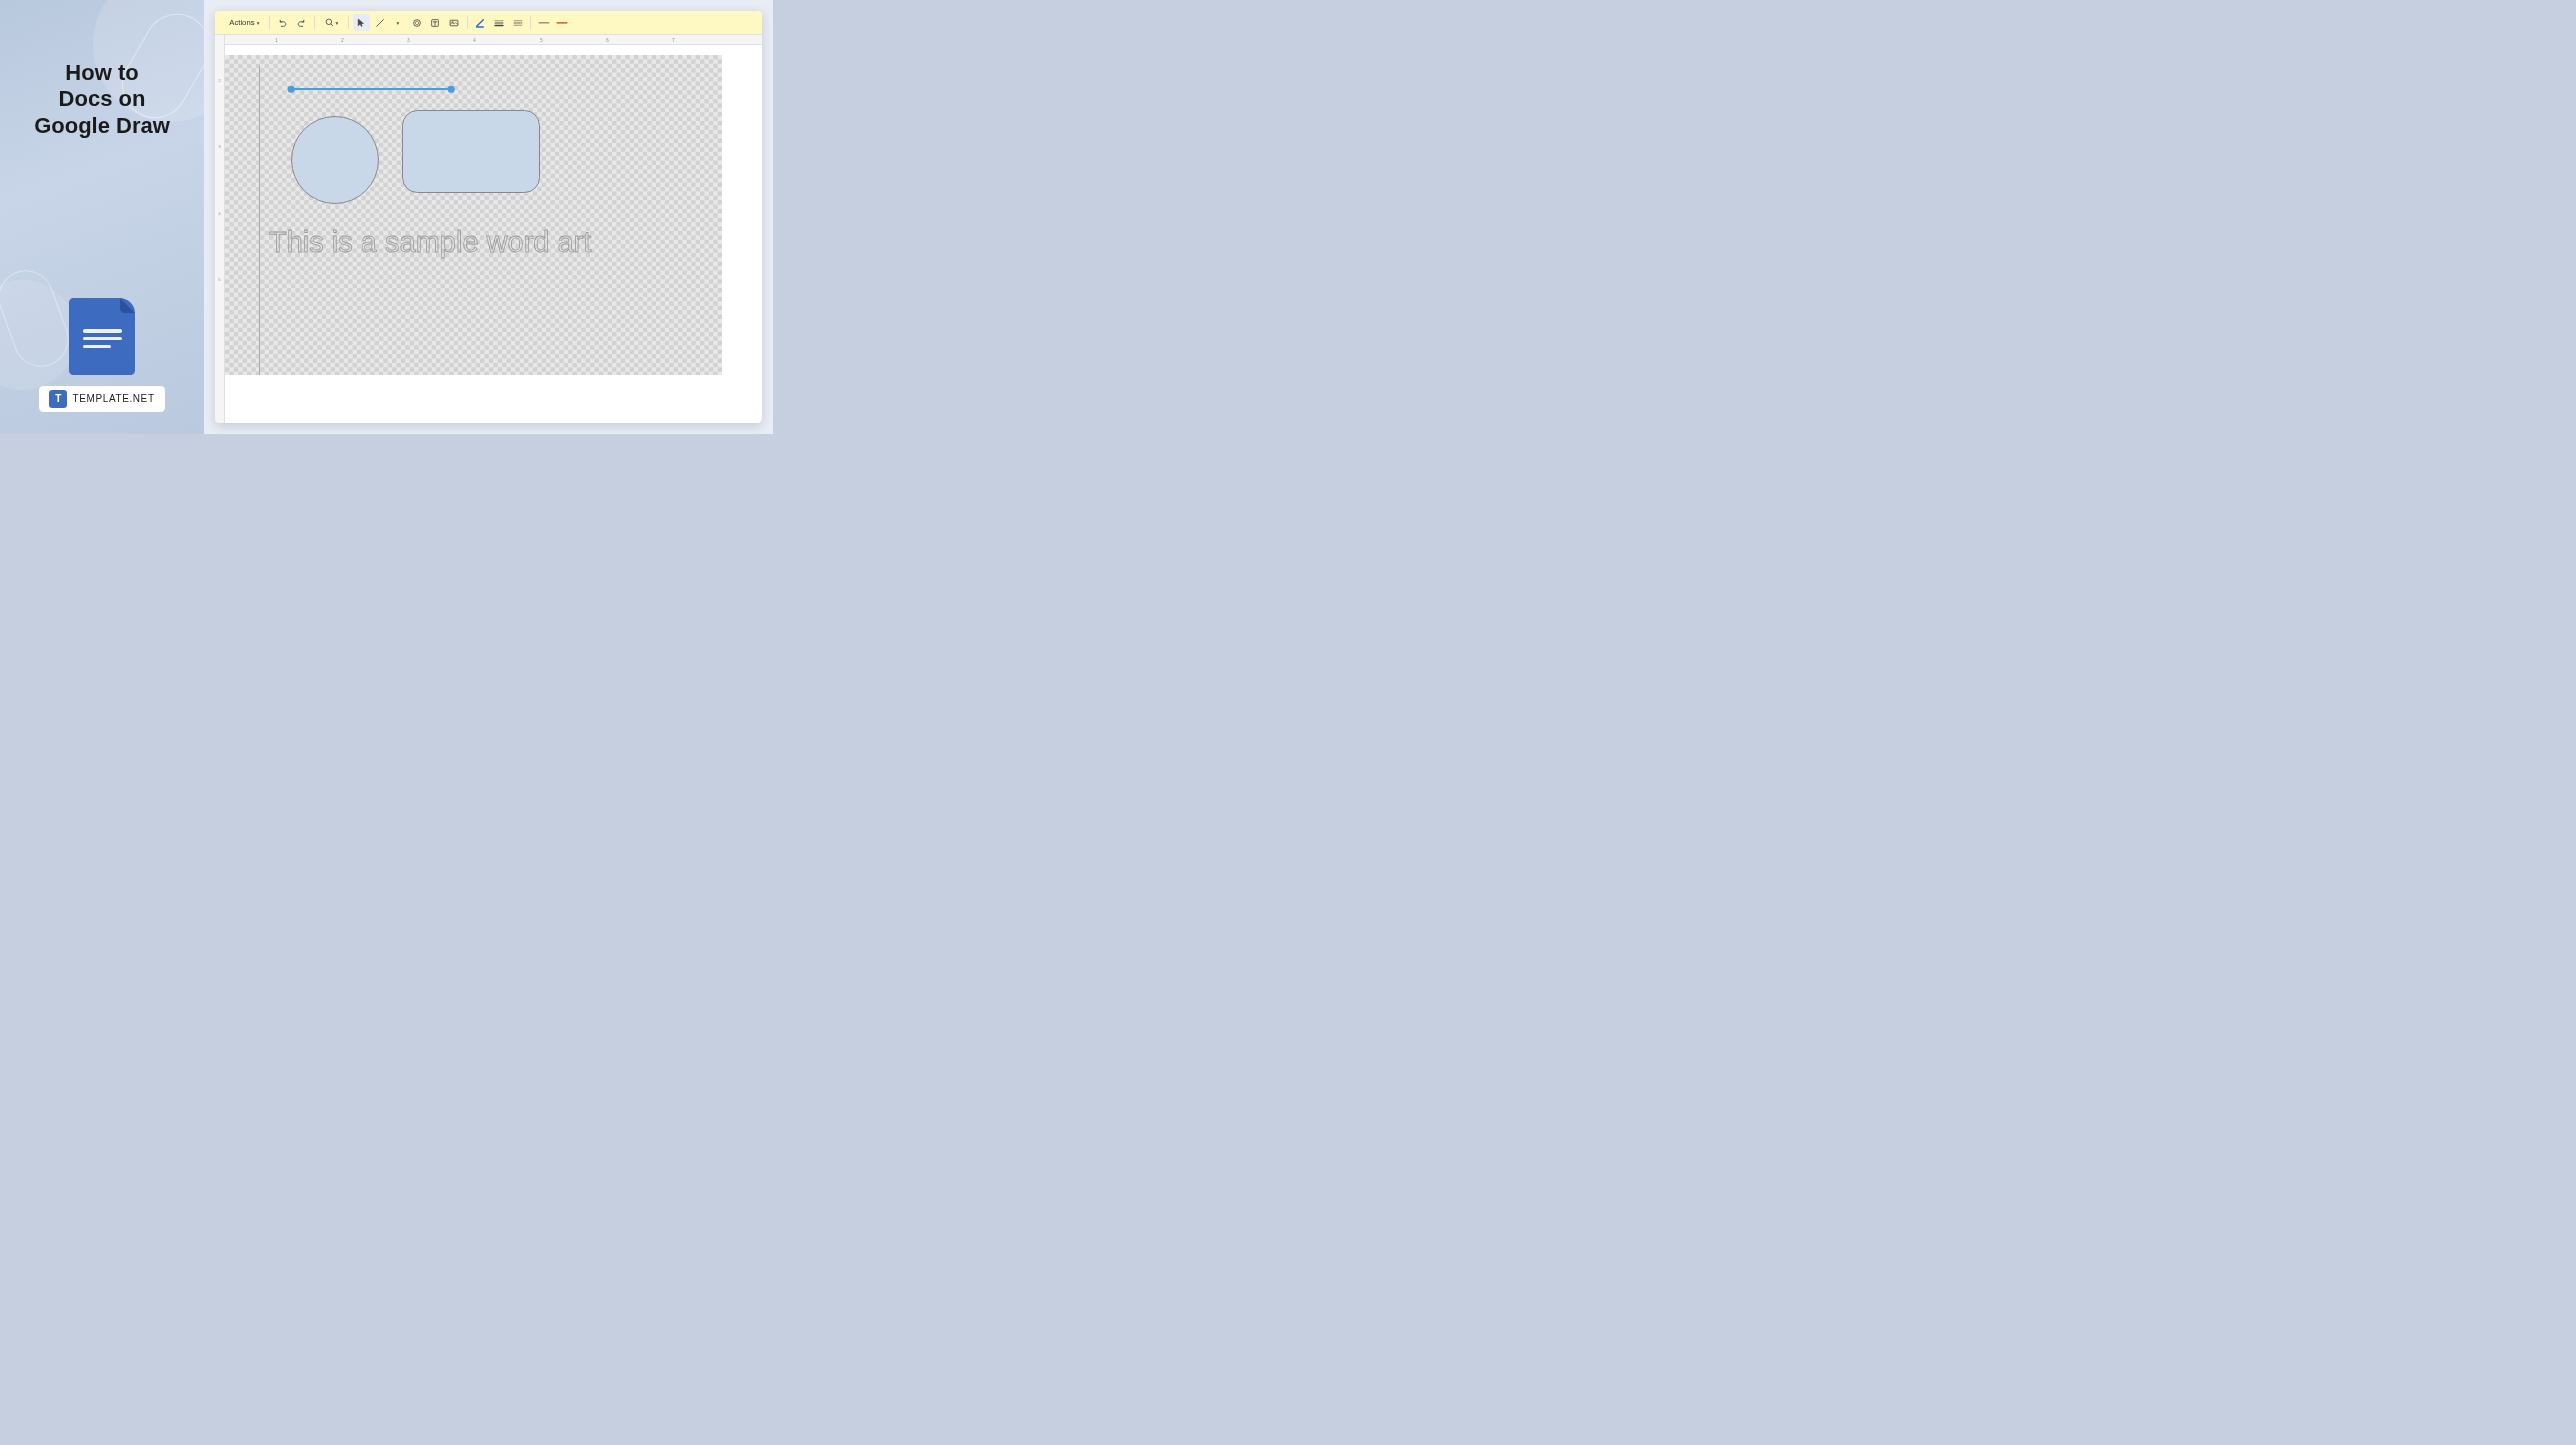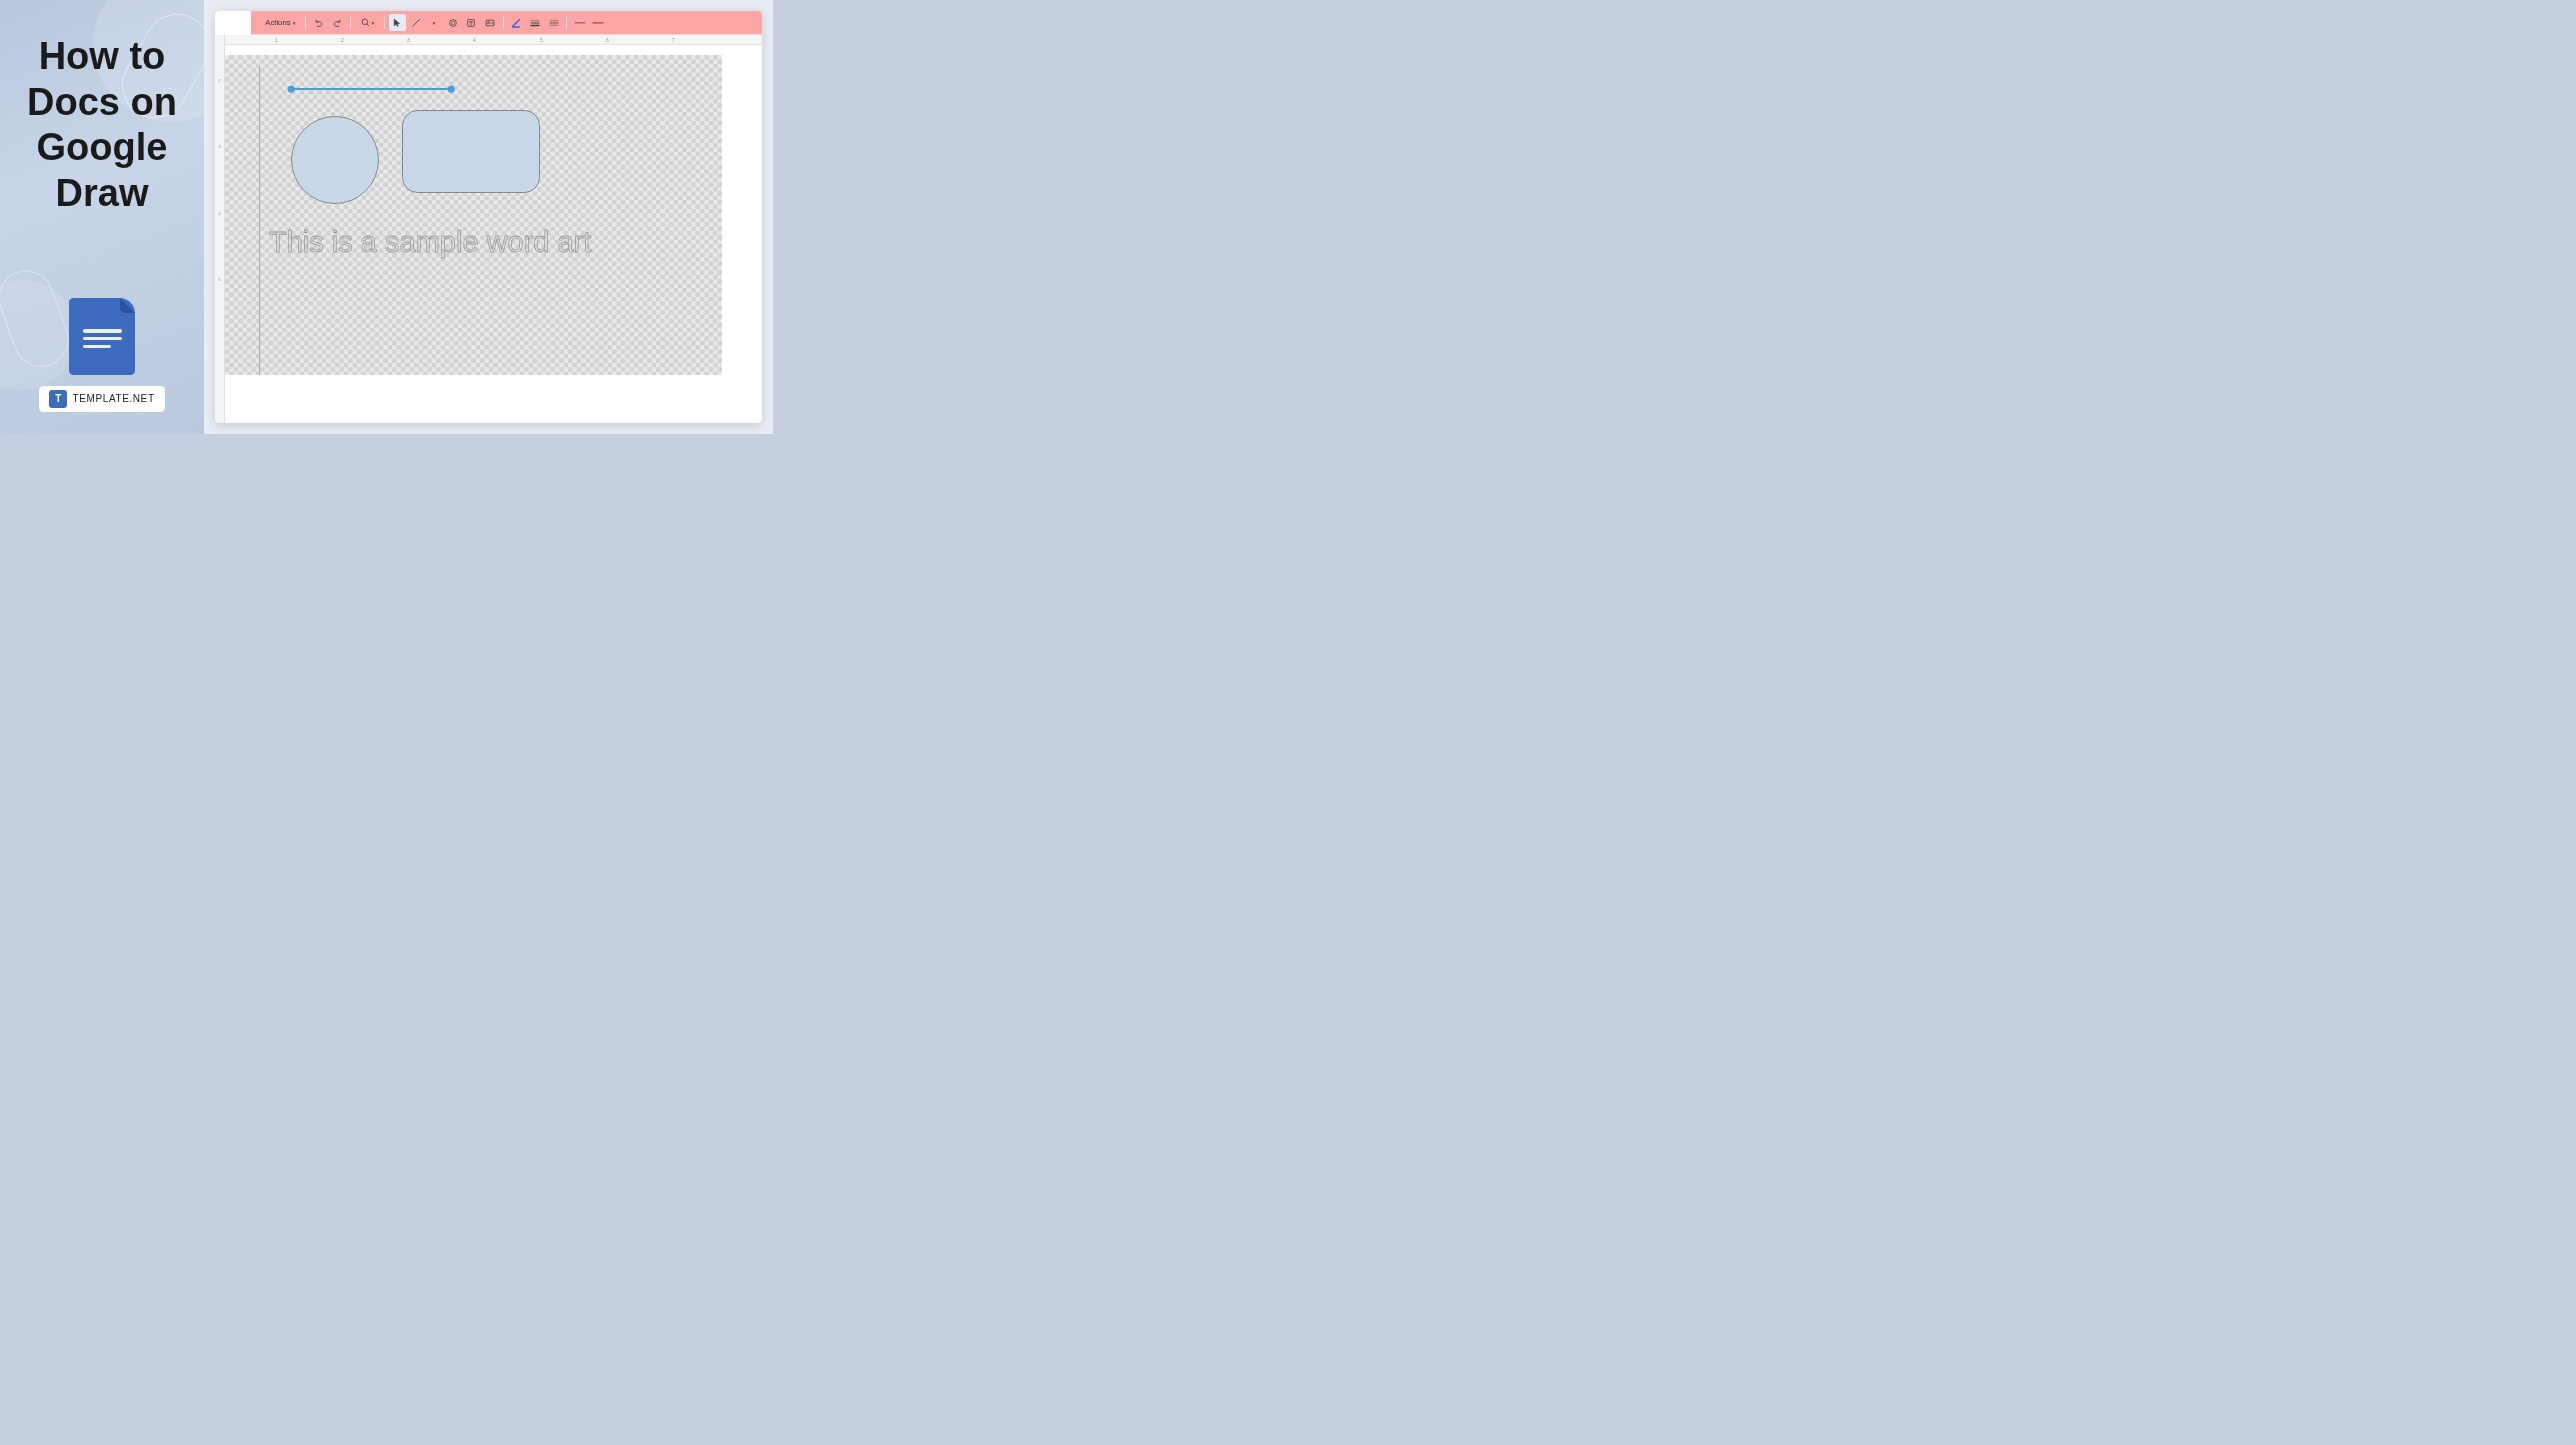--- a/index.html
+++ b/index.html
@@ -64,27 +64,27 @@
       bottom: 66px;
       left: 5.5px;
       width: 55px;
       height: 99px;
       border: 1.4px solid rgba(255,255,255,0.4);
       border-radius: 28px;
       transform: rotate(-20deg);
     }
 
     .main-title {
-      font-size: 38px;
+      font-size: 22px;
       font-weight: 900;
       color: #1a1a1a;
       line-height: 1.2;
       text-align: center;
       z-index: 1;
-      margin-top: 12px;
+      margin-top: 38px;
     }
 
     .bottom-section {
       display: flex;
       flex-direction: column;
       align-items: center;
       z-index: 1;
       width: 100%;
     }
 
@@ -200,23 +200,22 @@
       font-size: 7.7px;
       color: #666;
     }
 
     
     .toolbar {
       display: flex;
       align-items: center;
       padding: 3.3px 8.8px;
       border-bottom: 0.6px solid #e0e0e0;
-      background: #fca5a5;
+      background: #fef9c3;
       gap: 2.2px;
-      margin-left: 36px;
     }
 
     .toolbar-btn {
       display: flex;
       align-items: center;
       gap: 2.2px;
       padding: 2.8px 5.5px;
       border-radius: 2.2px;
       cursor: pointer;
       font-size: 7.7px;

